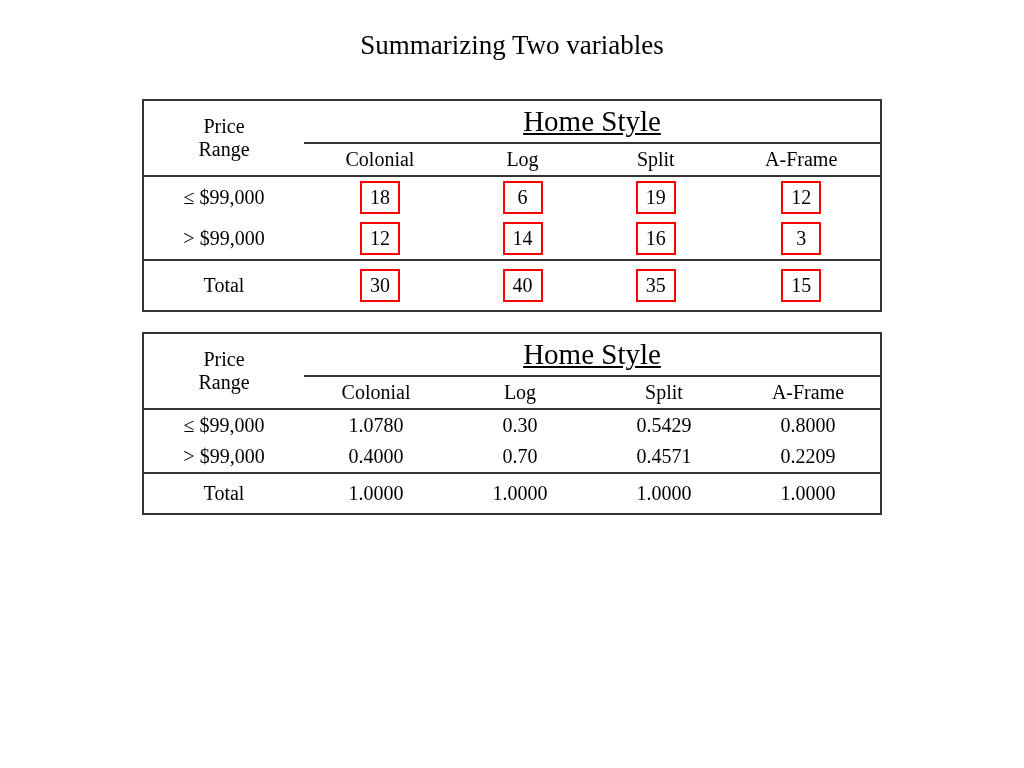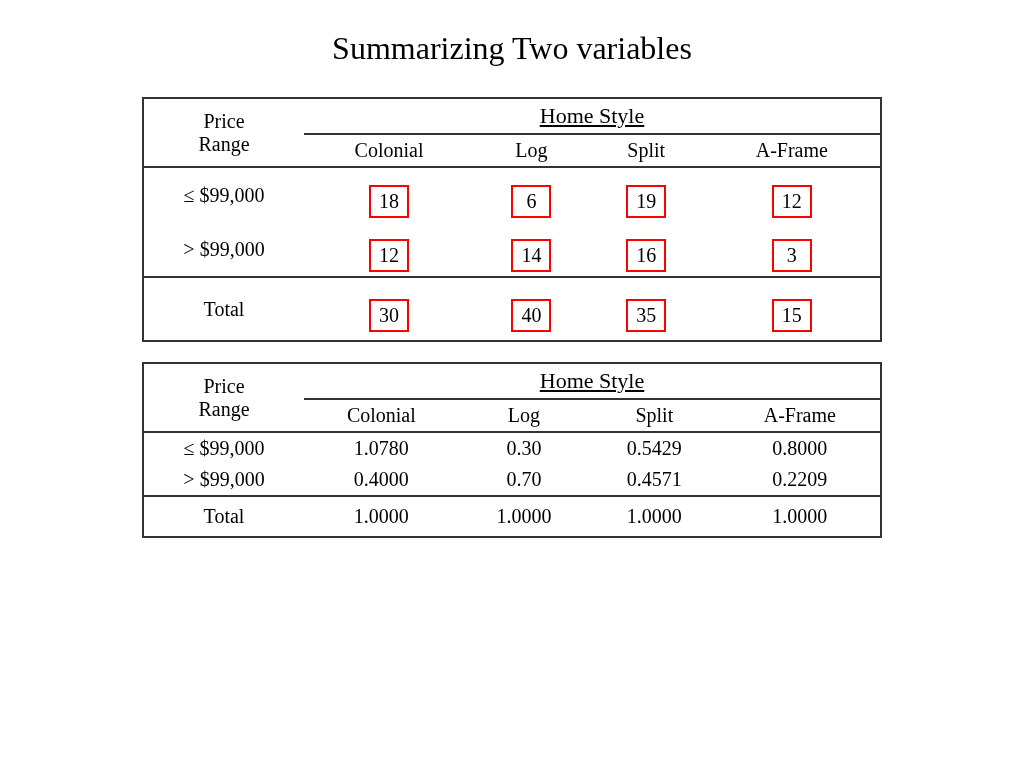--- a/index.html
+++ b/index.html
@@ -6,23 +6,23 @@
     body {
       background: #fff;
       font-family: Georgia, 'Times New Roman', serif;
       display: flex;
       flex-direction: column;
       align-items: center;
       padding: 30px 20px;
       min-height: 768px;
     }
     .page-title {
-      font-size: 32px;
+      font-size: 27px;
       font-weight: normal;
-      margin-bottom: 30px;
+      margin-bottom: 38px;
       text-align: left;
     }
     .outer-table {
       border: 2px solid #333;
       border-collapse: collapse;
       margin-bottom: 20px;
       width: 740px;
     }
     .outer-table td {
       border: none;
@@ -45,44 +45,43 @@
     .price-range-cell {
       border-right: 2px solid #333;
       width: 160px;
       text-align: center;
       vertical-align: middle;
     }
     .home-style-header {
       text-align: center;
       border-bottom: 1px solid #333;
       text-decoration: underline;
-      font-size: 22px;
+      font-size: 29px;
       padding-bottom: 4px;
       font-family: Liberation Serif, serif;
     }
     .col-headers td {
       text-align: center;
     }
     .data-row td {
       text-align: center;
     }
     .total-row {
       border-top: 2px solid #333;
     }
     .total-row td {
       text-align: center;
-      padding: 8px 10px;
+      padding: 8px 19px;
     }
     .boxed {
       display: inline-block;
       border: 2px solid red;
       min-width: 40px;
       padding: 3px 8px;
       text-align: center;
-      margin-top: 13px;
     }
     
     .second-table {
       margin-bottom: 0;
     }
     .col-subheaders {
       border-bottom: 2px solid #333;
     }
   </style>
 </head>

